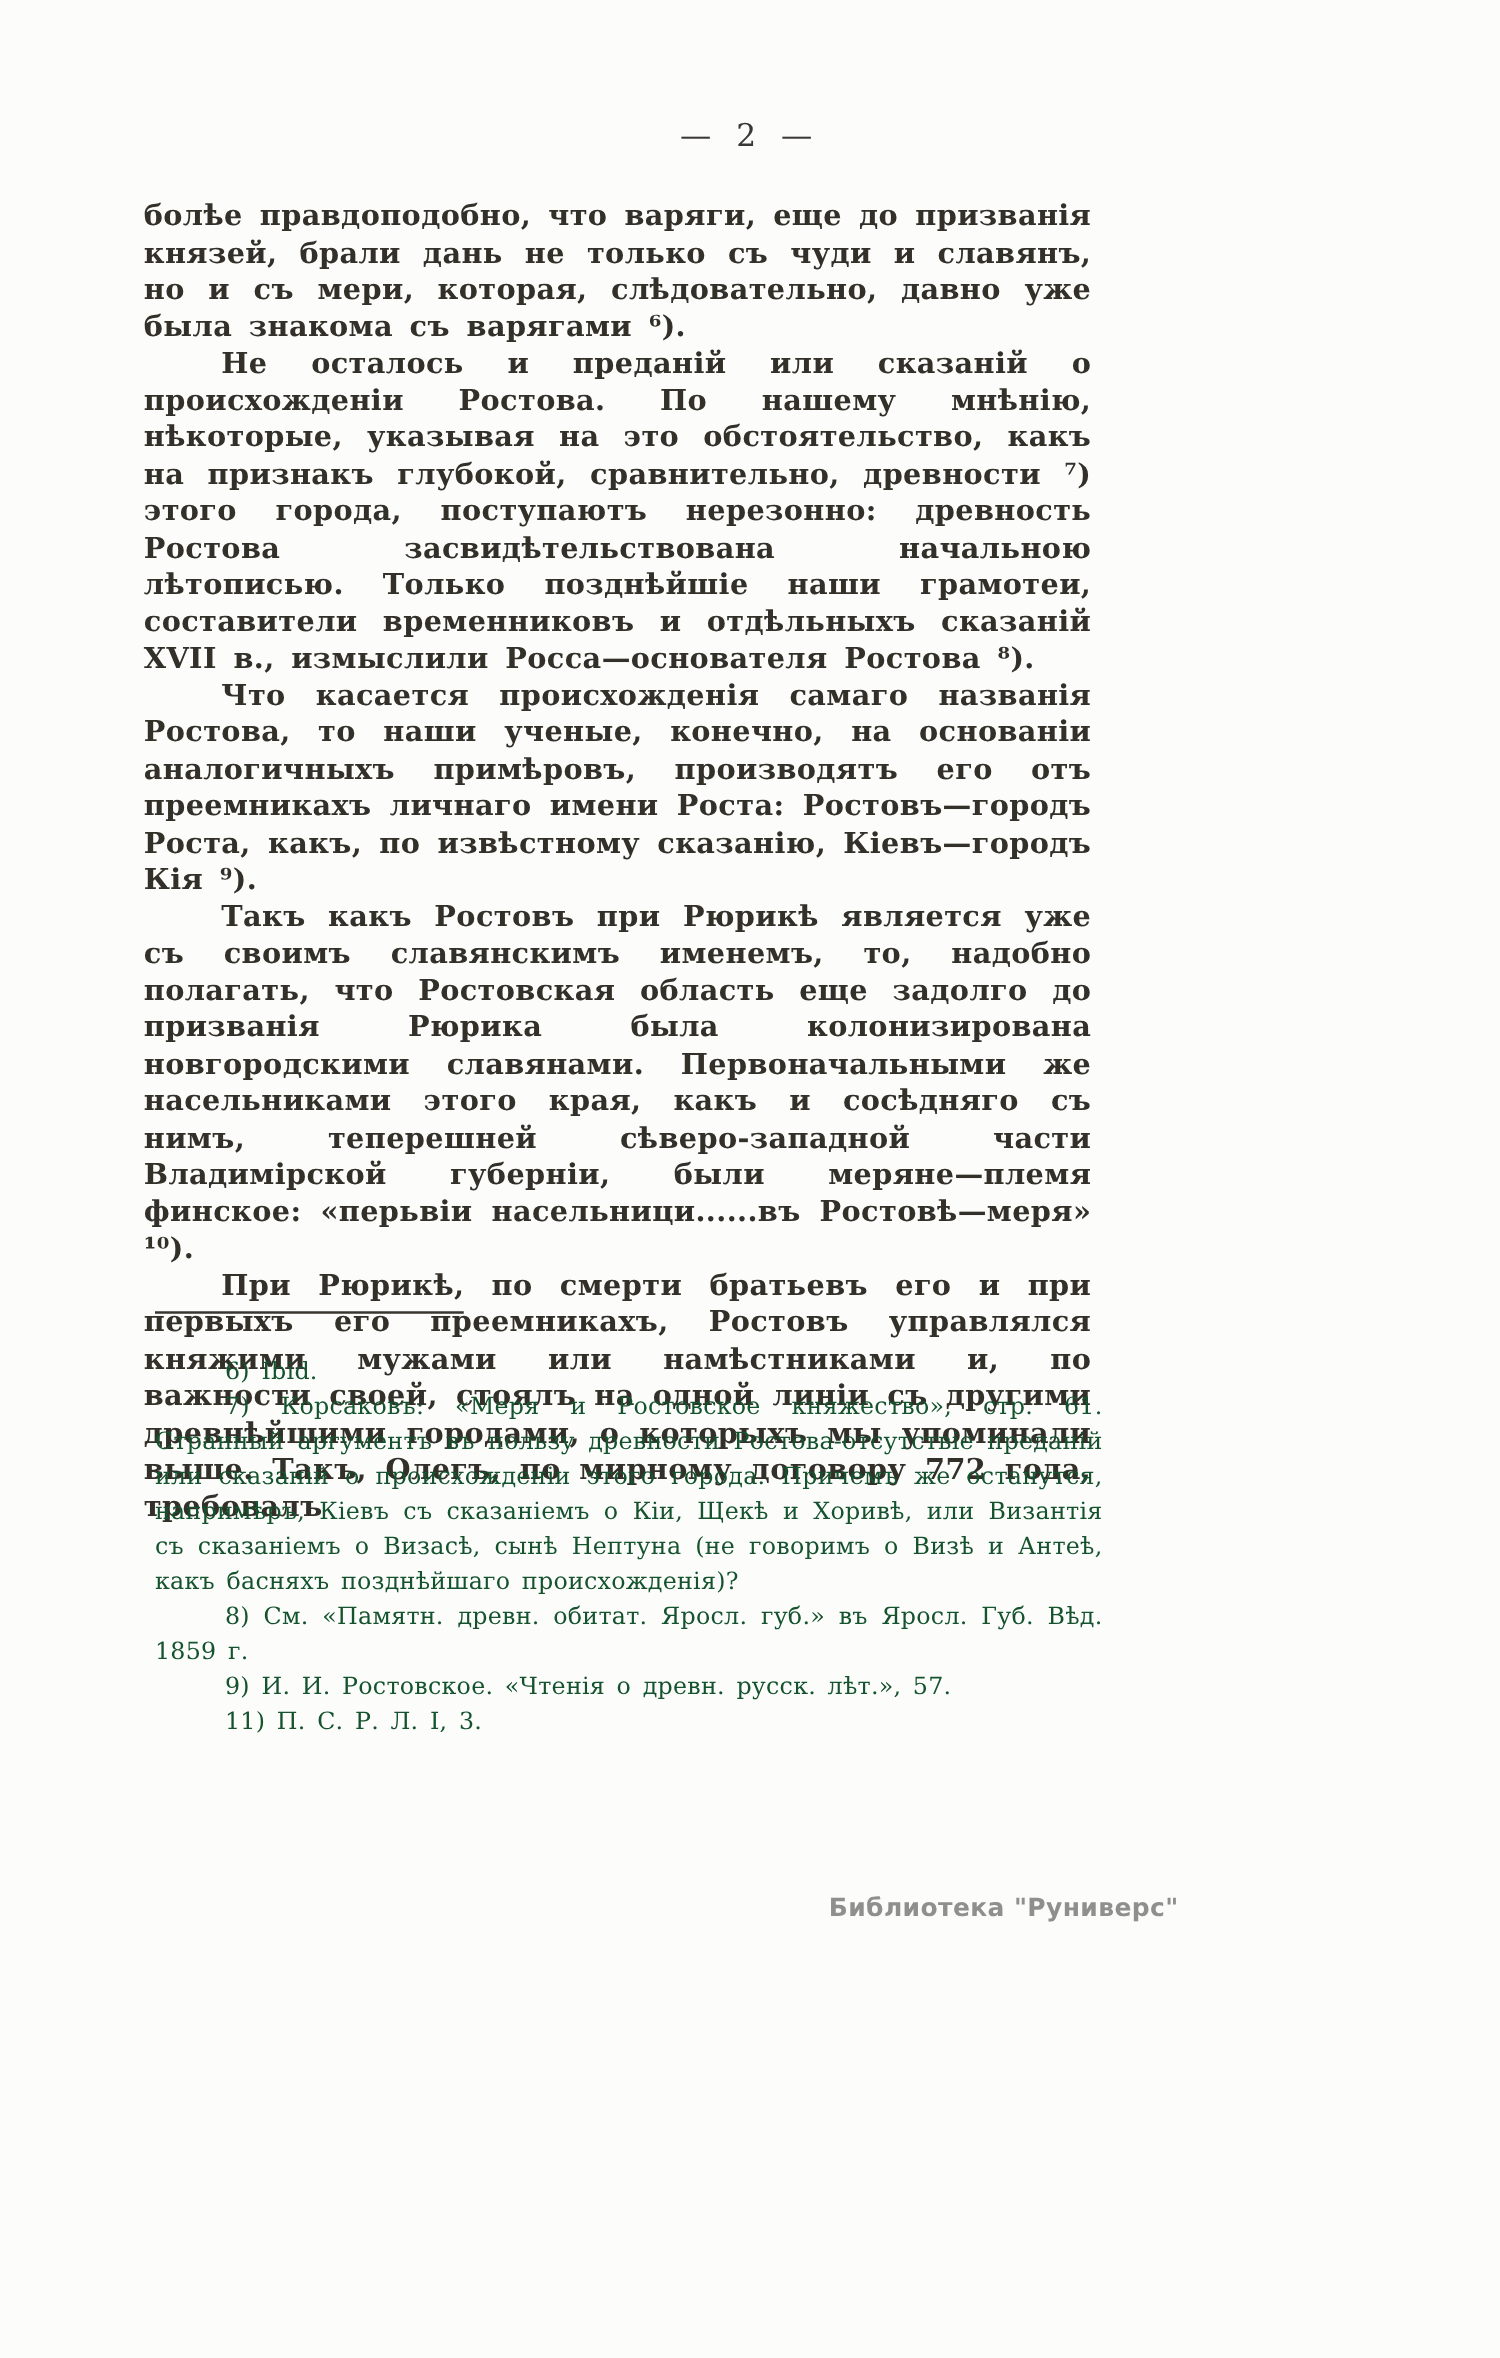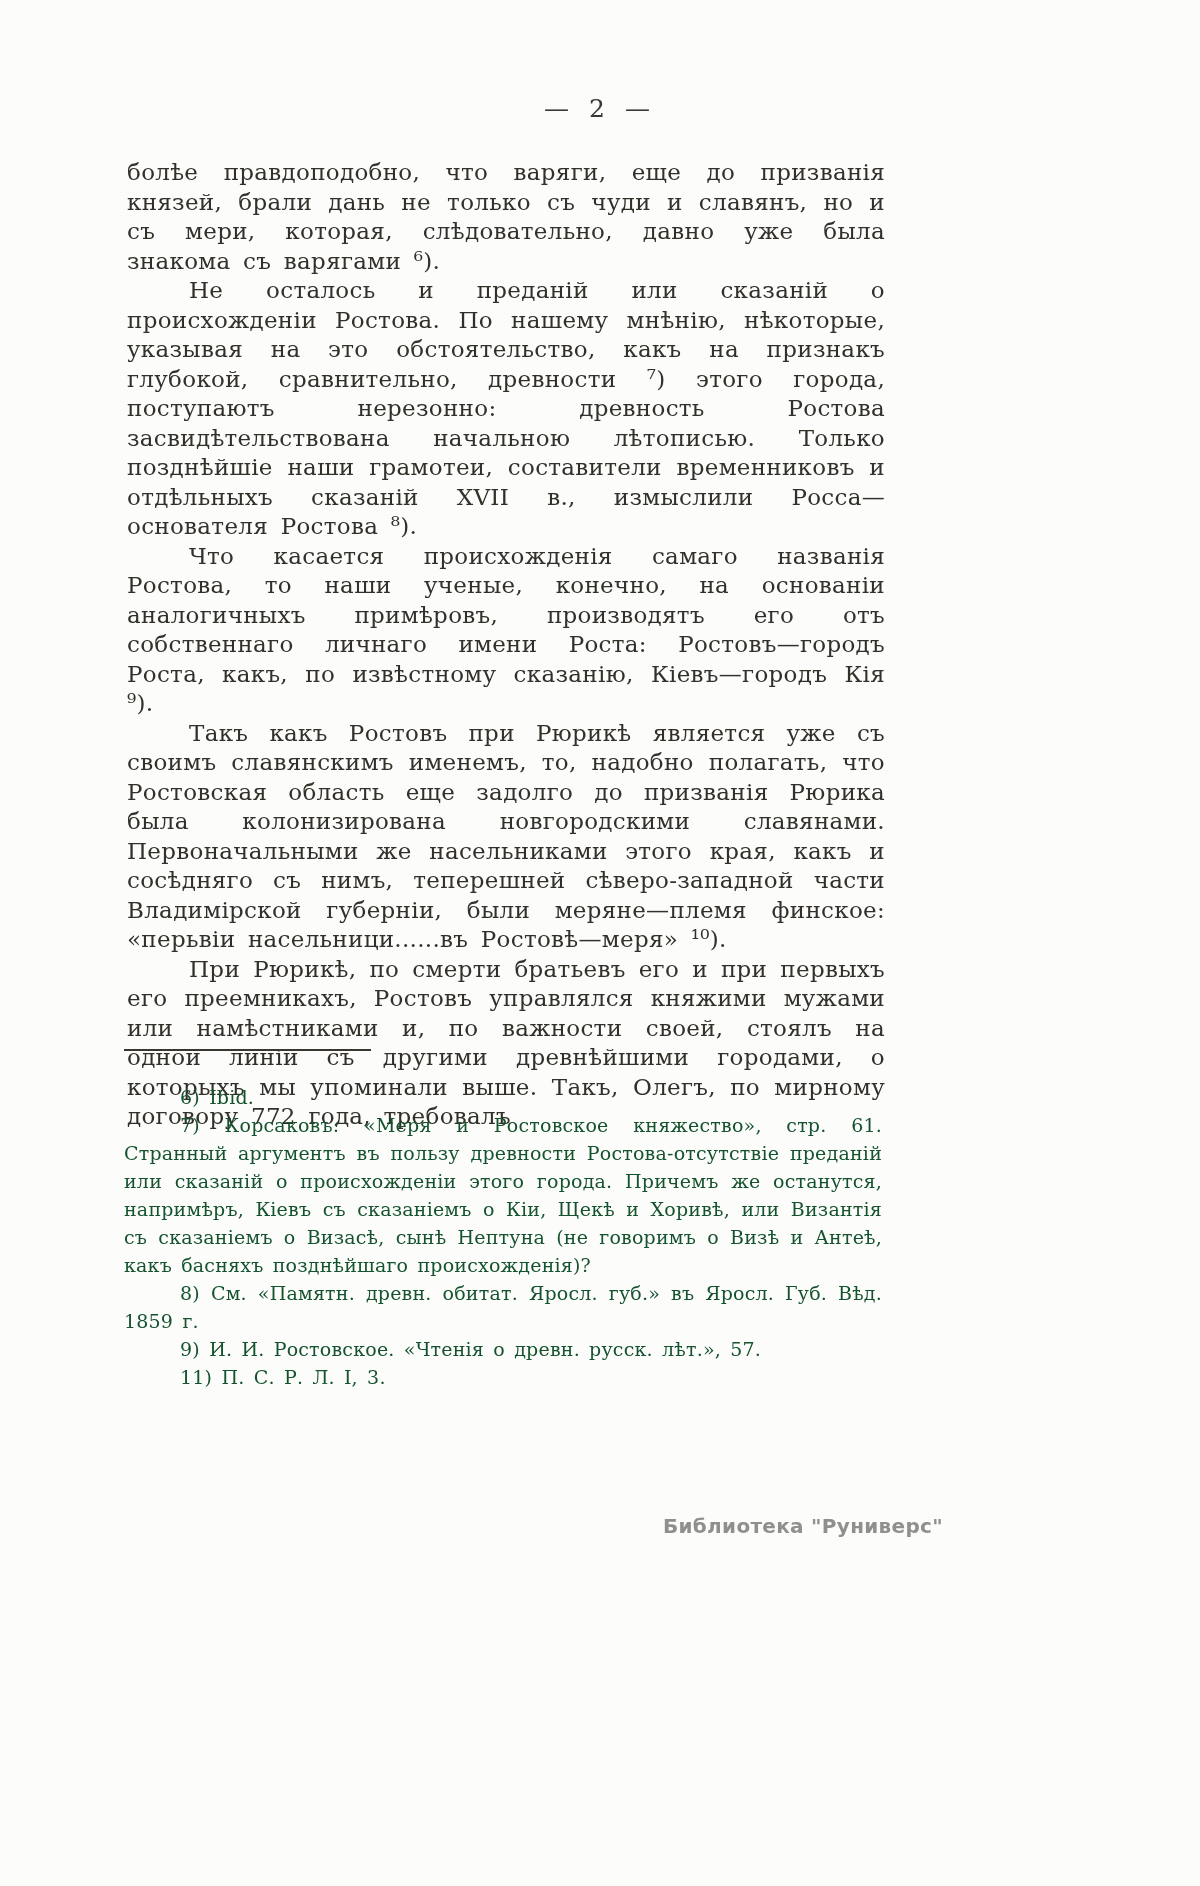--- a/index.html
+++ b/index.html
@@ -23,22 +23,23 @@
     width: 100%;
     text-align: center;
     font-size: 25px;
     letter-spacing: 6px;
     color: #3a3835;
   }
 
   .text-block {
     position: absolute;
     top: 158px;
-    left: 127px;
+    left: 115px;
     width: 758px;
+    font-weight: bold;
   }
 
   .para {
     font-size: 23px;
     line-height: 29.5px;
     text-align: justify;
     text-indent: 62px;
     word-spacing: 5px;
     letter-spacing: 0.3px;
     color: #323029;
@@ -88,21 +89,21 @@
 </head>
 <body>
 
 <div class="page">
 
   <div class="page-number">— 2 —</div>
 
   <div class="text-block">
     <p class="para no-indent">болѣе правдоподобно, что варяги, еще до призванія князей, брали дань не только съ чуди и славянъ, но и съ мери, которая, слѣдовательно, давно уже была знакома съ варягами ⁶).</p>
     <p class="para">Не осталось и преданій или сказаній о происхожденіи Ростова. По нашему мнѣнію, нѣкоторые, указывая на это обстоятельство, какъ на признакъ глубокой, сравнительно, древности ⁷) этого города, поступаютъ нерезонно: древность Ростова засвидѣтельствована начальною лѣтописью. Только позднѣйшіе наши грамотеи, составители временниковъ и отдѣльныхъ сказаній XVII в., измыслили Росса—основателя Ростова ⁸).</p>
-    <p class="para">Что касается происхожденія самаго названія Ростова, то наши ученые, конечно, на основаніи аналогичныхъ примѣровъ, производятъ его отъ собственнаго личнаго имени Роста: Ростовъ—городъ Роста, какъ, по извѣстному сказанію, Кіевъ—городъ Кія ⁹).</p>
+    <p class="para">Что касается происхожденія самаго названія Ростова, то наши ученые, конечно, на основаніи аналогичныхъ примѣровъ, производятъ его отъ преемникахъ личнаго имени Роста: Ростовъ—городъ Роста, какъ, по извѣстному сказанію, Кіевъ—городъ Кія ⁹).</p>
     <p class="para">Такъ какъ Ростовъ при Рюрикѣ является уже съ своимъ славянскимъ именемъ, то, надобно полагать, что Ростовская область еще задолго до призванія Рюрика была колонизирована новгородскими славянами. Первоначальными же насельниками этого края, какъ и сосѣдняго съ нимъ, теперешней сѣверо-западной части Владимірской губерніи, были меряне—племя финское: «перьвіи насельници......въ Ростовѣ—меря» ¹⁰).</p>
     <p class="para">При Рюрикѣ, по смерти братьевъ его и при первыхъ его преемникахъ, Ростовъ управлялся княжими мужами или намѣстниками и, по важности своей, стоялъ на одной линіи съ другими древнѣйшими городами, о которыхъ мы упоминали выше. Такъ, Олегъ, по мирному договору 772 года, требовалъ</p>
   </div>
 
   <div class="footnote-sep"></div>
 
   <div class="footnotes">
 
     <p class="footnote"><span>6)</span>  <span>Ibid.</span></p>
 

